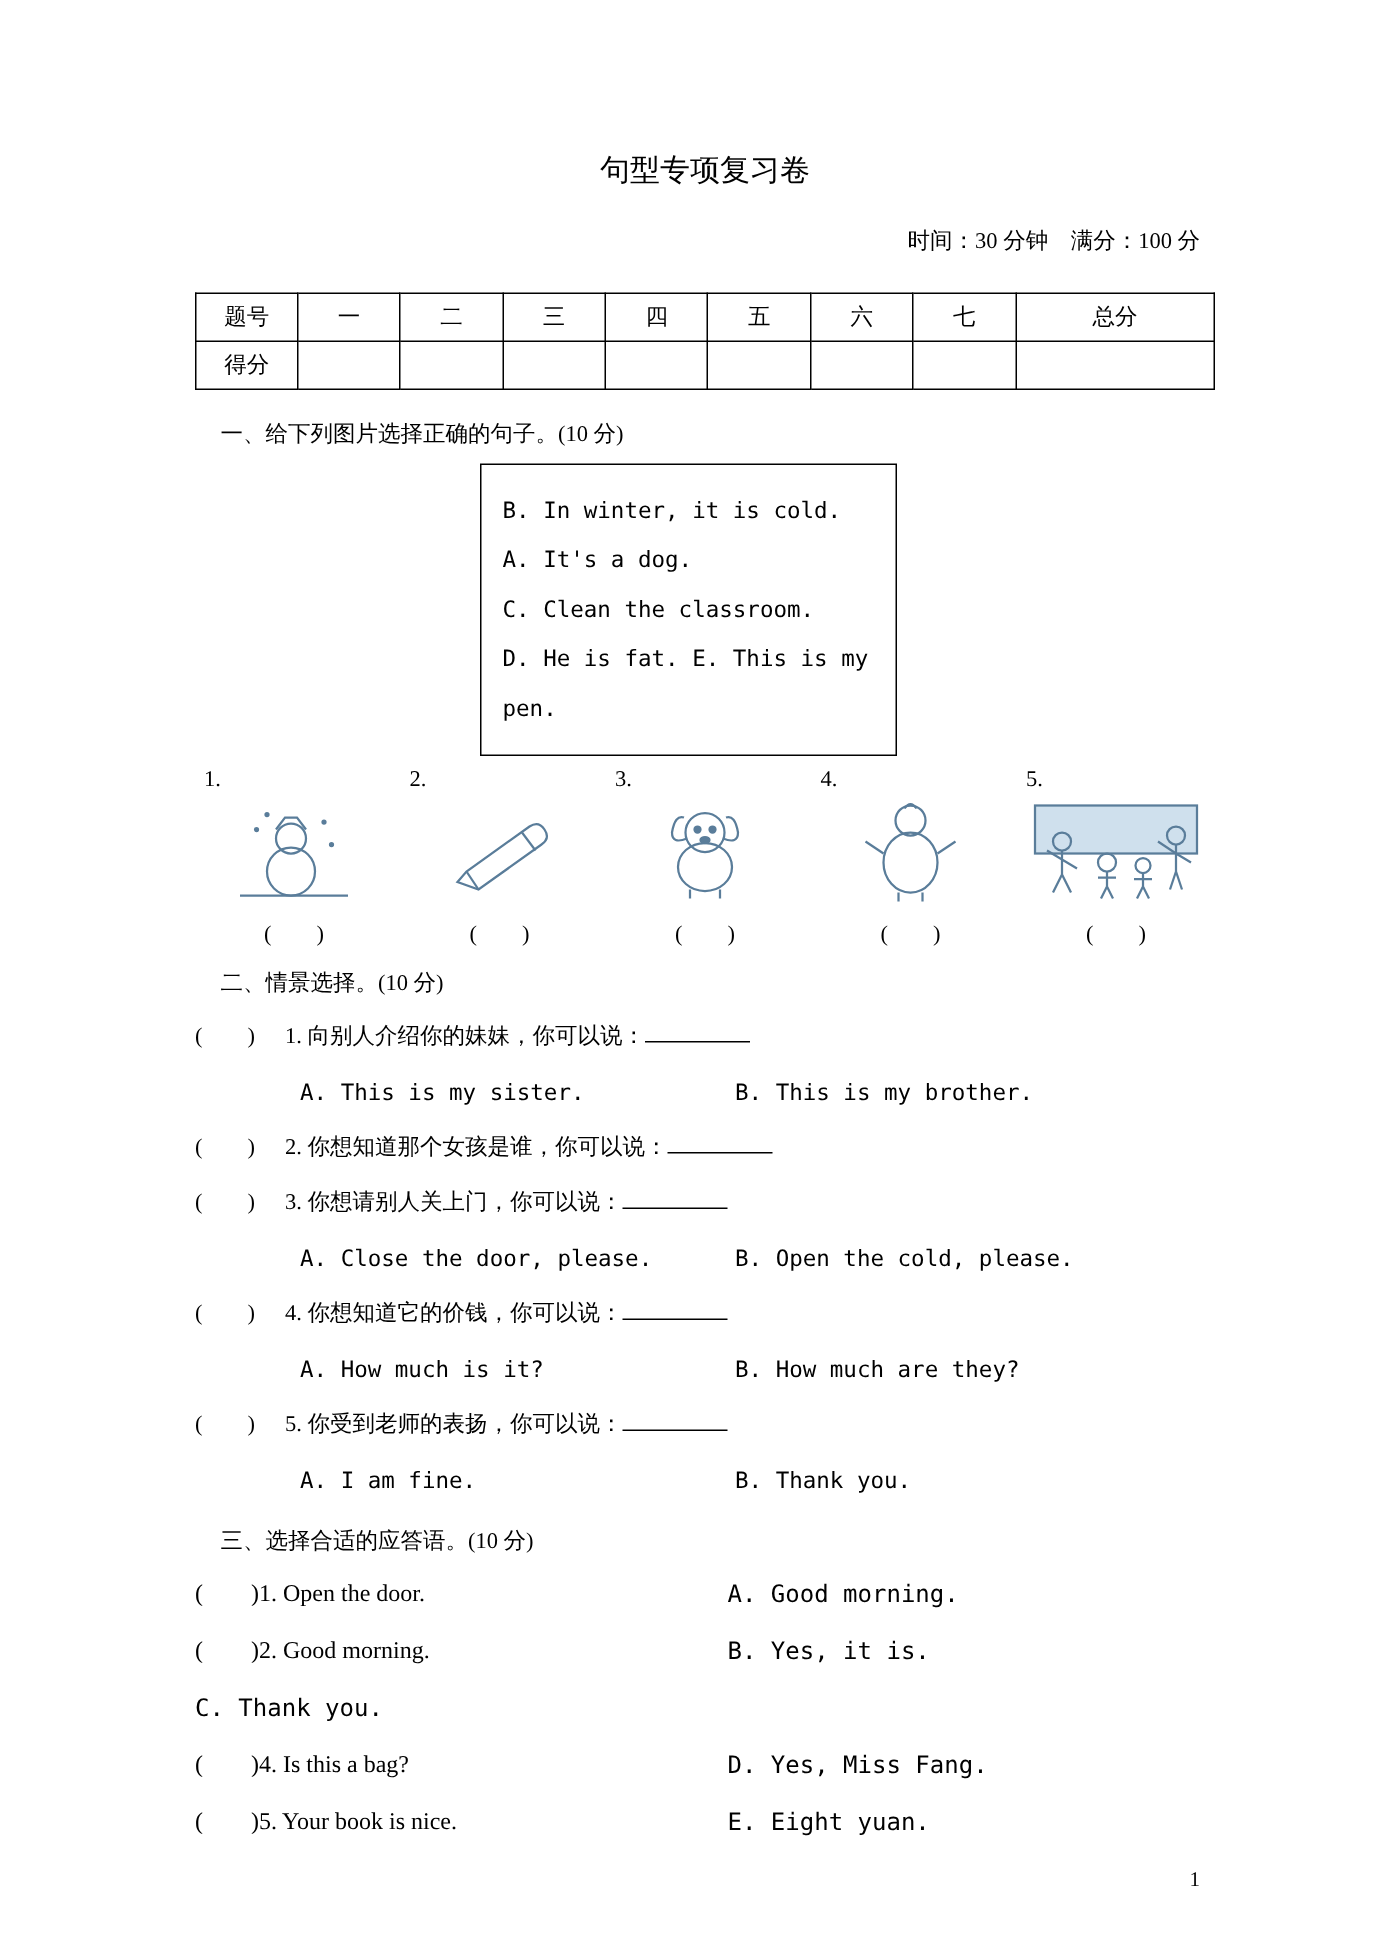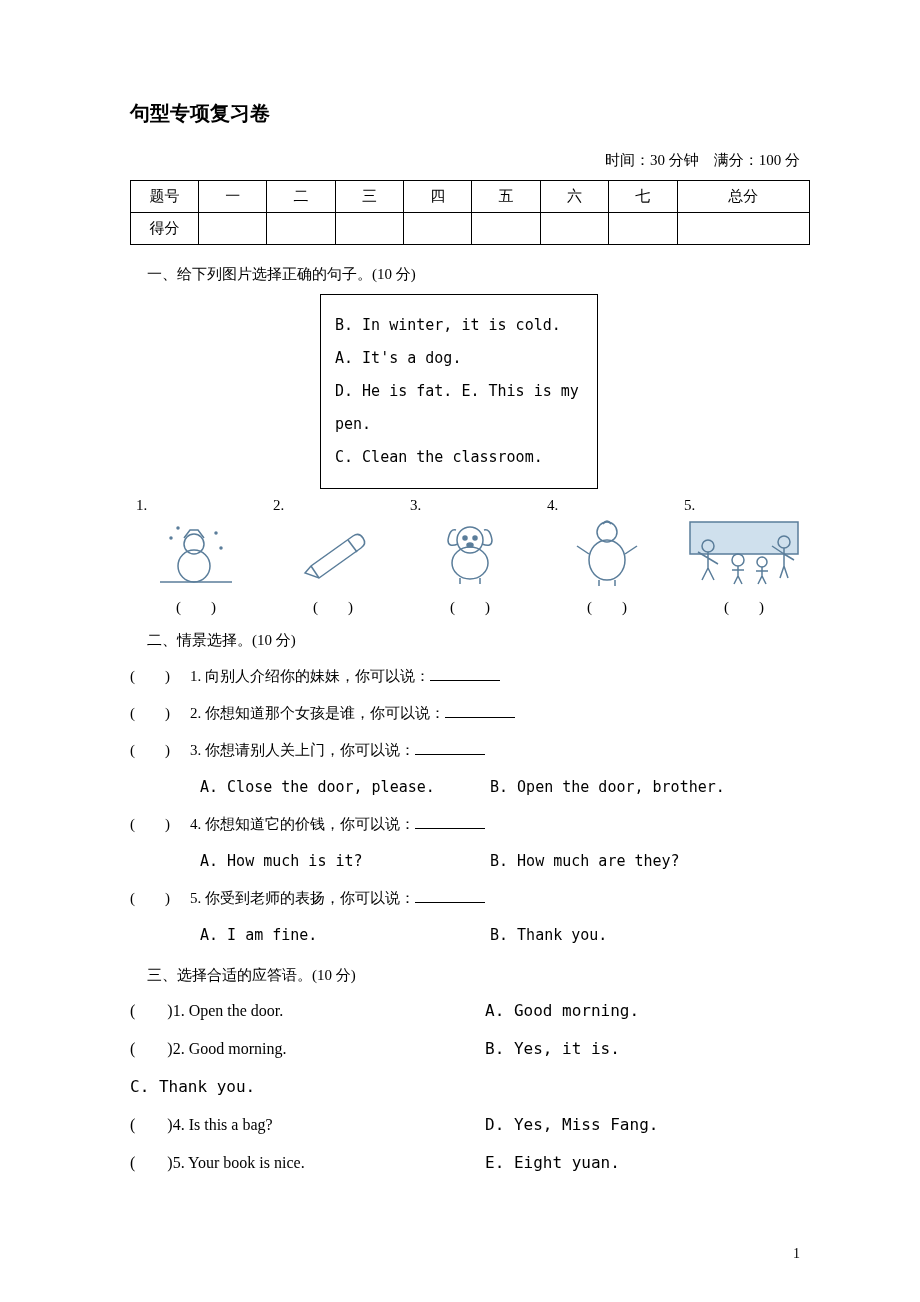--- a/index.html
+++ b/index.html
@@ -7,29 +7,30 @@
       width: 920px;
       min-height: 1302px;
       background: #fff;
       font-family: "SimSun", "宋体", serif;
       font-size: 16px;
       color: #000;
       padding: 100px 110px 40px 130px;
       position: relative;
     }
     .title {
-      font-weight: bold;
+      text-align: center;
+      font-weight: normal;
       font-size: 20px;
       margin-bottom: 24px;
       font-family: "SimHei", "黑体", sans-serif;
     }
     .timing {
       text-align: right;
       font-size: 15px;
-      margin-bottom: 10px;
+      margin-bottom: 25px;
       padding-right: 10px;
     }
     .score-table {
       border-collapse: collapse;
       width: 100%;
       margin-bottom: 20px;
     }
     .score-table td {
       border: 1px solid #000;
       text-align: center;
@@ -142,22 +143,22 @@
     <td></td>
   </tr>
 </tbody>
   </table>
 
 <div class="section-head">一、给下列图片选择正确的句子。(10 分)</div>
 
 <div class="choice-box">
   <div>B. In winter, it is cold.</div>
   <div>A. It's a dog.</div>
+  <div>C. Clean the classroom.</div>
   <div>D. He is fat. E. This is my pen.</div>
-  <div>C. Clean the classroom.</div>
 </div>
 
 <div class="pics-row">
   <div class="pic-item">
     <div class="pic-num">1.</div>
     <div class="pic-svg">
       <svg width="80" height="70" viewBox="0 0 80 70">
         <circle cx="38" cy="48" r="16"></circle>
         <circle cx="38" cy="26" r="10"></circle>
         <path d="M28 20 L34 12 L42 12 L48 20"></path>
@@ -230,31 +231,35 @@
   </div>
 </div>
 
 <div class="section-head">二、情景选择。(10 分)</div>
 
 <div class="q-list">
   <div class="q-row">
     <div class="q-paren">(　　)</div>
     <div class="q-body"><span>1. 向别人介绍你的妹妹，你可以说：</span><span class="fill-line"></span></div>
   </div>
+  <div class="option-row">
+    <div class="option-a">A. This is my sister.</div>
+    <div class="option-b">B. This is my brother.</div>
+  </div>
   <div class="q-row">
     <div class="q-paren">(　　)</div>
     <div class="q-body"><span>2. 你想知道那个女孩是谁，你可以说：</span><span class="fill-line"></span></div>
   </div>
   <div class="q-row">
     <div class="q-paren">(　　)</div>
     <div class="q-body"><span>3. 你想请别人关上门，你可以说：</span><span class="fill-line"></span></div>
   </div>
   <div class="option-row">
     <div class="option-a">A. Close the door, please.</div>
-    <div class="option-b">B. Open the door, brother.</div>
+    <div class="option-b">B. Open the cold, please.</div>
   </div>
   <div class="q-row">
     <div class="q-paren">(　　)</div>
     <div class="q-body"><span>4. 你想知道它的价钱，你可以说：</span><span class="fill-line"></span></div>
   </div>
   <div class="option-row">
     <div class="option-a">A. How much is it?</div>
     <div class="option-b">B. How much are they?</div>
   </div>
   <div class="q-row">

